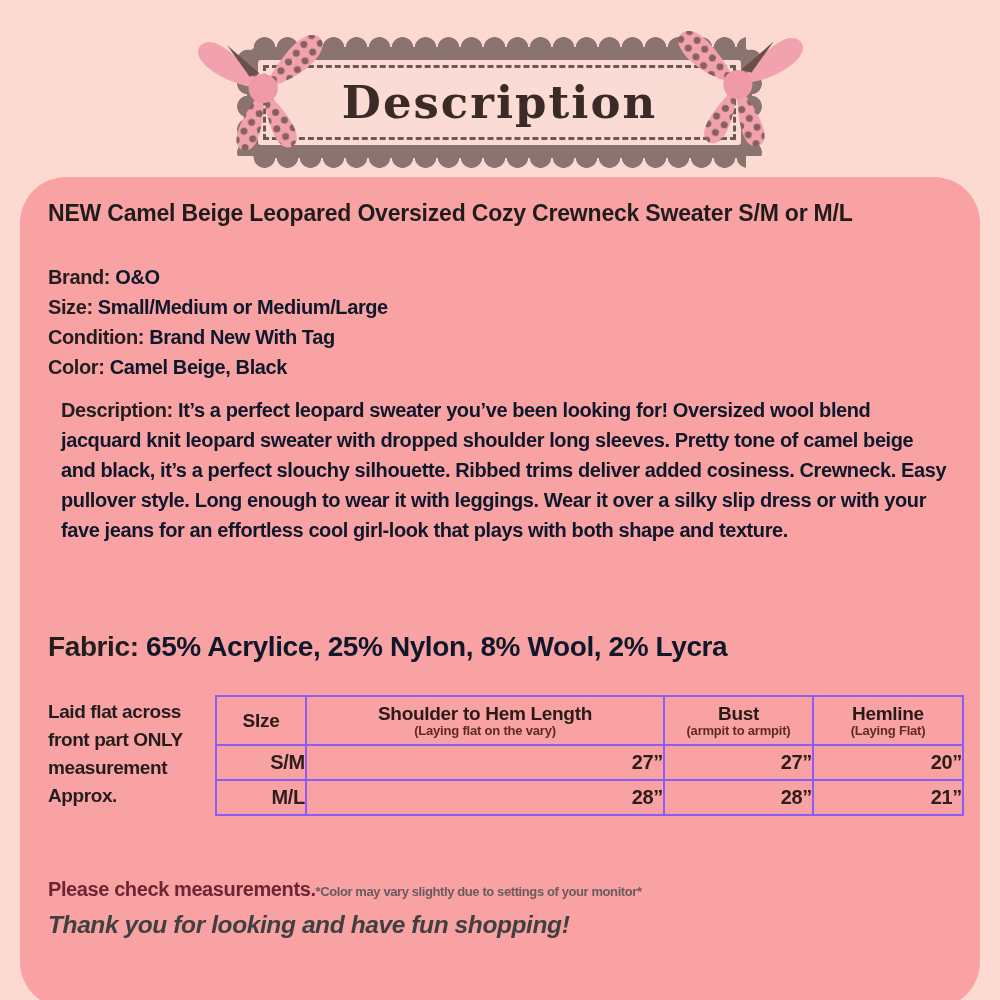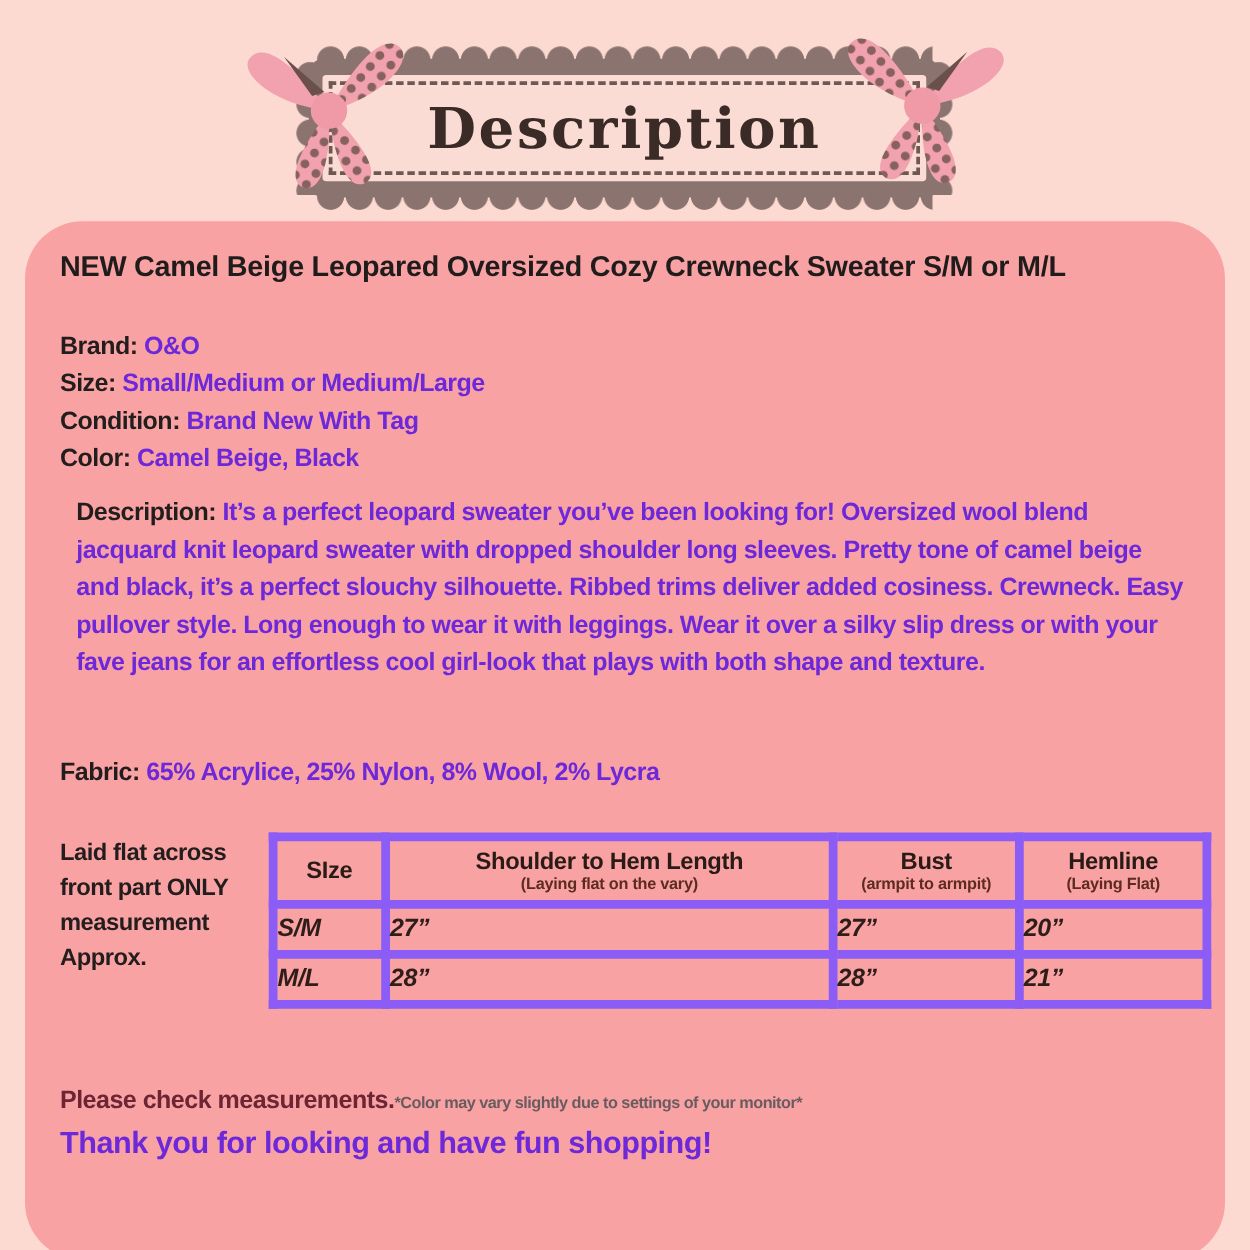--- a/index.html
+++ b/index.html
@@ -59,51 +59,51 @@
     box-sizing:border-box; padding:23px 16px 0 28px;
     color:#6c5d5f; font-weight:bold;
   }
   .listing-title {
     margin:0; font-size:23px; line-height:27px;
     color:#211c1c; letter-spacing:-0.2px; font-weight:bold;
   }
   .specs { margin-top:35px; }
   .spec-line { font-size:20px; line-height:30px; letter-spacing:-0.4px; }
   .spec-label { color:#231e1e; }
-  .spec-value { color:#6d28d9;text-align:center; }
+  .spec-value { color:#0f172a;text-align:center; }
   .desc-par { margin:13px; font-size:20px; line-height:30px; letter-spacing:-0.4px; max-width:918px; }
 
-  .fabric-line { margin-top:58px; font-size:20px; line-height:30px; letter-spacing:-0.4px; }
+  .fabric-line { margin-top:87px; font-size:28px; line-height:30px; letter-spacing:-0.4px; }
 
   
   .measure-section { display:flex; margin-top:33px; align-items:flex-start; }
   .measure-note {
     flex:0 0 167px; font-size:19px; line-height:28px;
     color:#231d1d; letter-spacing:-0.4px; padding-top:3px;
   }
   table.size-table { border-collapse:collapse; table-layout:fixed; width:747px; }
-  .size-table th, .size-table td { border:7px solid #8b5cf6; padding:0; }
+  .size-table th, .size-table td { border:2px solid #8b5cf6; padding:0; }
   .size-table th {
     font-size:19px; line-height:19px; color:#2a1b16;
     text-align:center; vertical-align:middle; height:47px; letter-spacing:-0.3px;
   }
   .size-table th .sub {
     display:block; font-size:13px; line-height:13px; margin-top:1px;
     color:#5d2b22; letter-spacing:-0.2px;
   }
   .size-table td {
-    font-size:20px; color:#2e1d18; text-align:left;
-    height:33px; vertical-align:middle; letter-spacing:-0.3px;font-style:italic;
+    font-size:20px; color:#2e1d18; text-align:right;
+    height:33px; vertical-align:middle; letter-spacing:-0.3px;
   }
 
   
   .footer-check { margin-top:60px; font-size:20px; line-height:26px; letter-spacing:-0.4px; }
   .check-text   { color:#6d2433; }
   .monitor-note { color:#6a5b5e; font-size:13px; }
-  .thanks-line  { margin-top:5px; font-size:24.5px; line-height:30px; color:#6d28d9; letter-spacing:-0.4px; }
+  .thanks-line  { margin-top:5px; font-size:24.5px; line-height:30px; color:#404040; letter-spacing:-0.4px;font-style:italic; }
 </style>
 </head>
 <body>
 
 <div class="header">
   <div class="banner">
     <div class="scallop-side left"></div>
     <div class="scallop-side right"></div>
     <div class="banner-inner">
       <div class="banner-title">Description</div>

